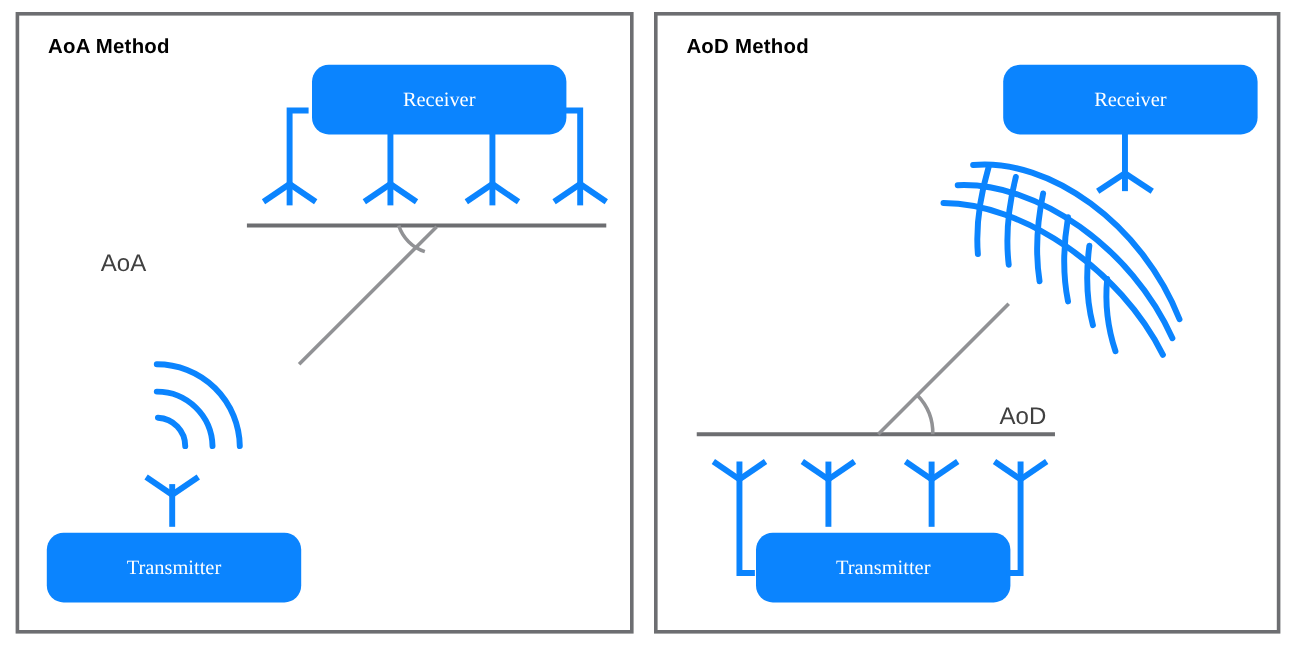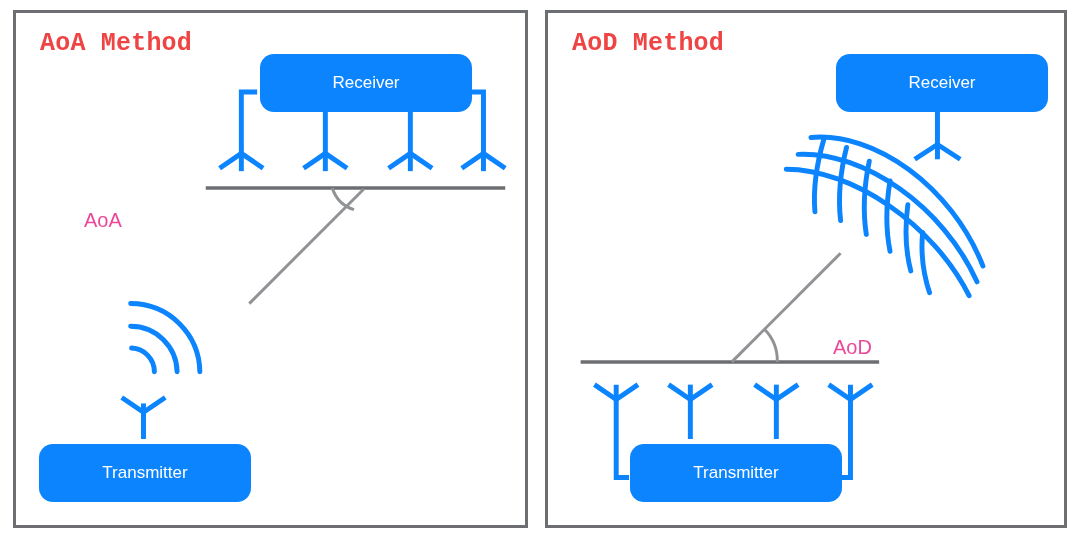--- a/index.html
+++ b/index.html
@@ -23,26 +23,25 @@
     box-sizing: border-box;
     background: #ffffff;
   }
   #panel-aoa { left: 13px; width: 515px; }
   #panel-aod { left: 545px; width: 522px; }
 
   .panel-title {
     position: absolute;
     left: 24px;
     top: 16px;
-    font-size: 25px;
+    font-size: 17px;
     font-weight: bold;
-    color: #ef4444;
+    color: #000000;
     letter-spacing: 0.2px;
     white-space: nowrap;
-    font-family: Liberation Mono, monospace;
   }
 
   .svg-layer {
     position: absolute;
     left: 0;
     top: 0;
     width: 100%;
     height: 100%;
     overflow: visible;
   }
@@ -50,25 +49,26 @@
   .node-box {
     position: absolute;
     background: #0b84fe;
     border-radius: 14px;
     display: flex;
     align-items: center;
     justify-content: center;
     color: #ffffff;
     font-size: 17px;
     box-sizing: border-box;
+    font-family: Liberation Serif, serif;
   }
 
   .angle-label {
     position: absolute;
-    color: #ec4899;
+    color: #404040;
     font-size: 20px;
     white-space: nowrap;
   }
 </style>
 </head>
 <body>
 
 <div id="root">
 
   <div class="panel" id="panel-aoa">

